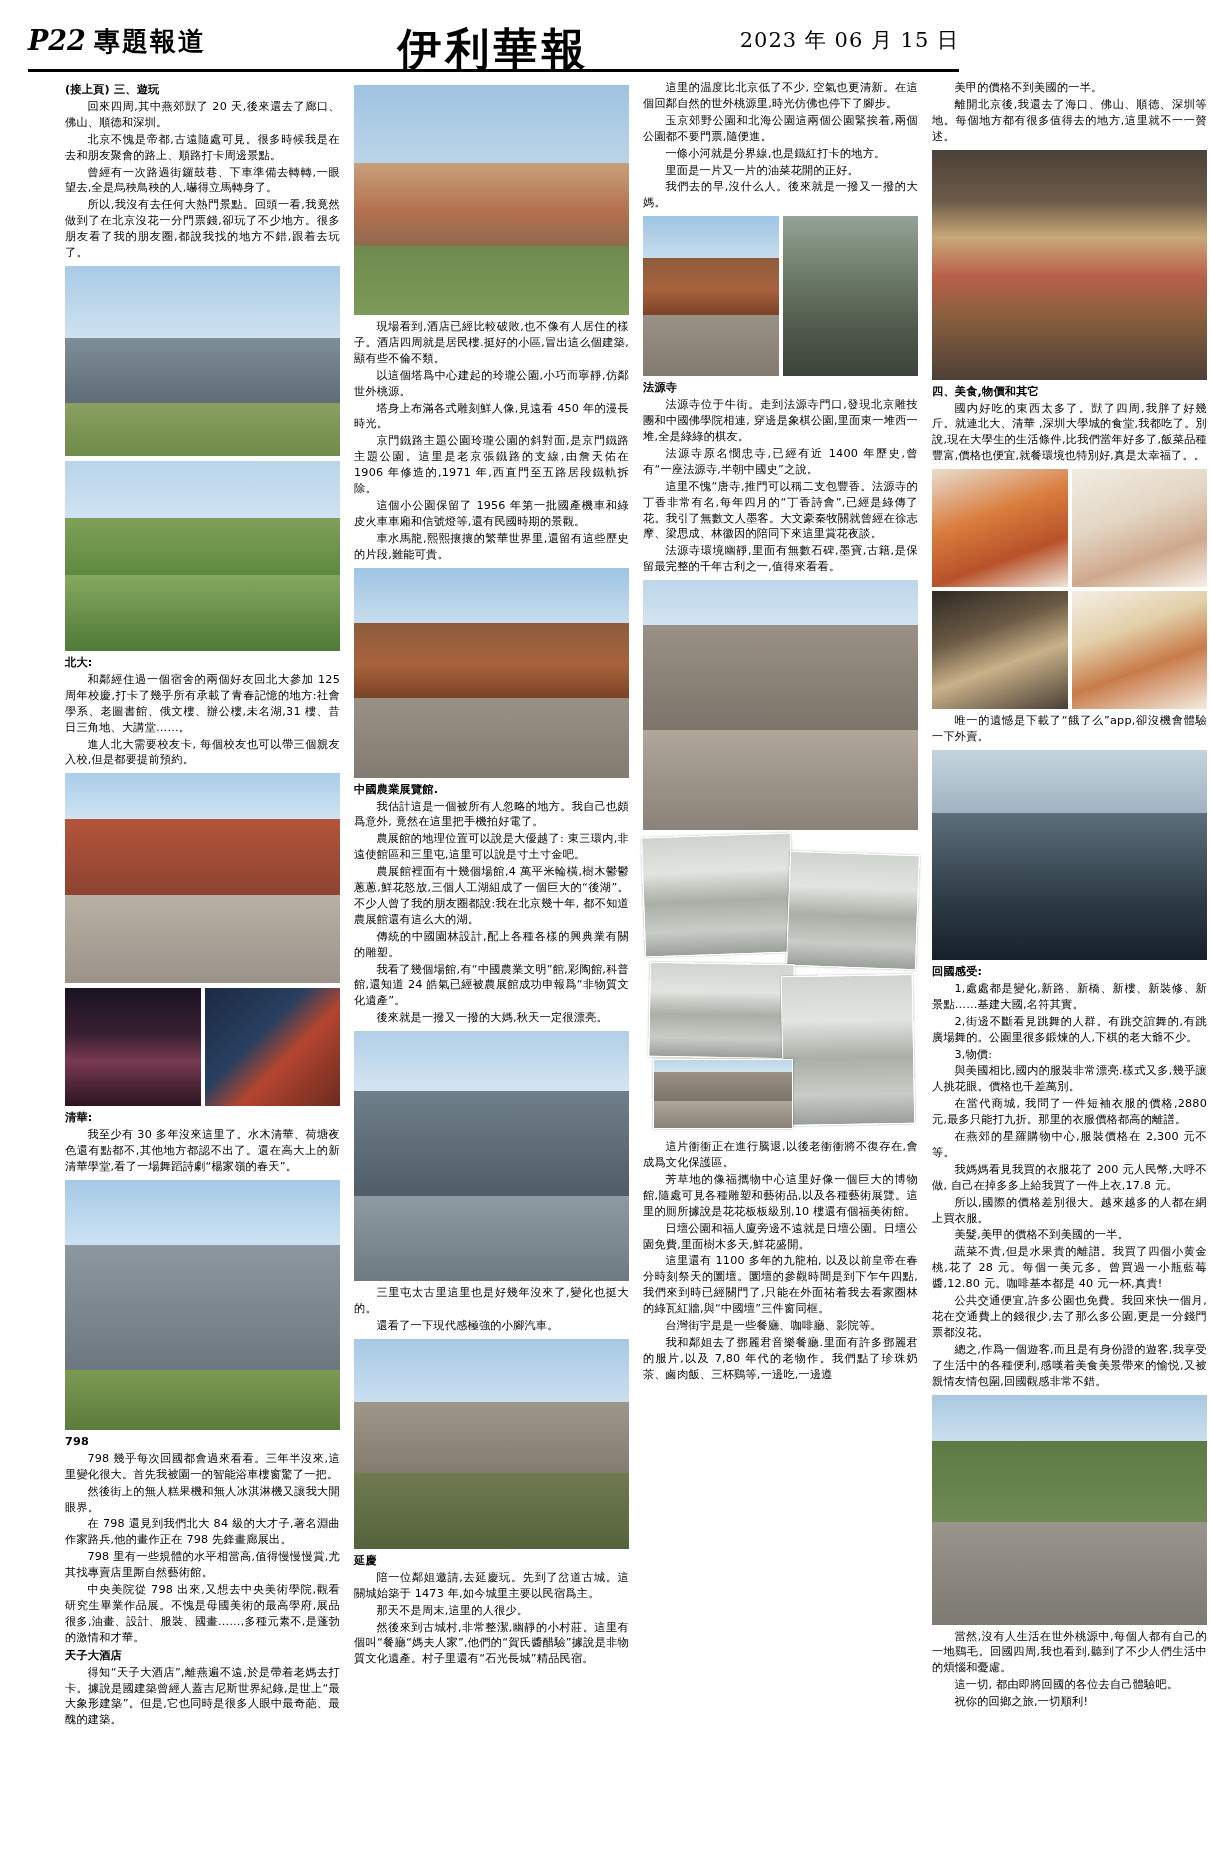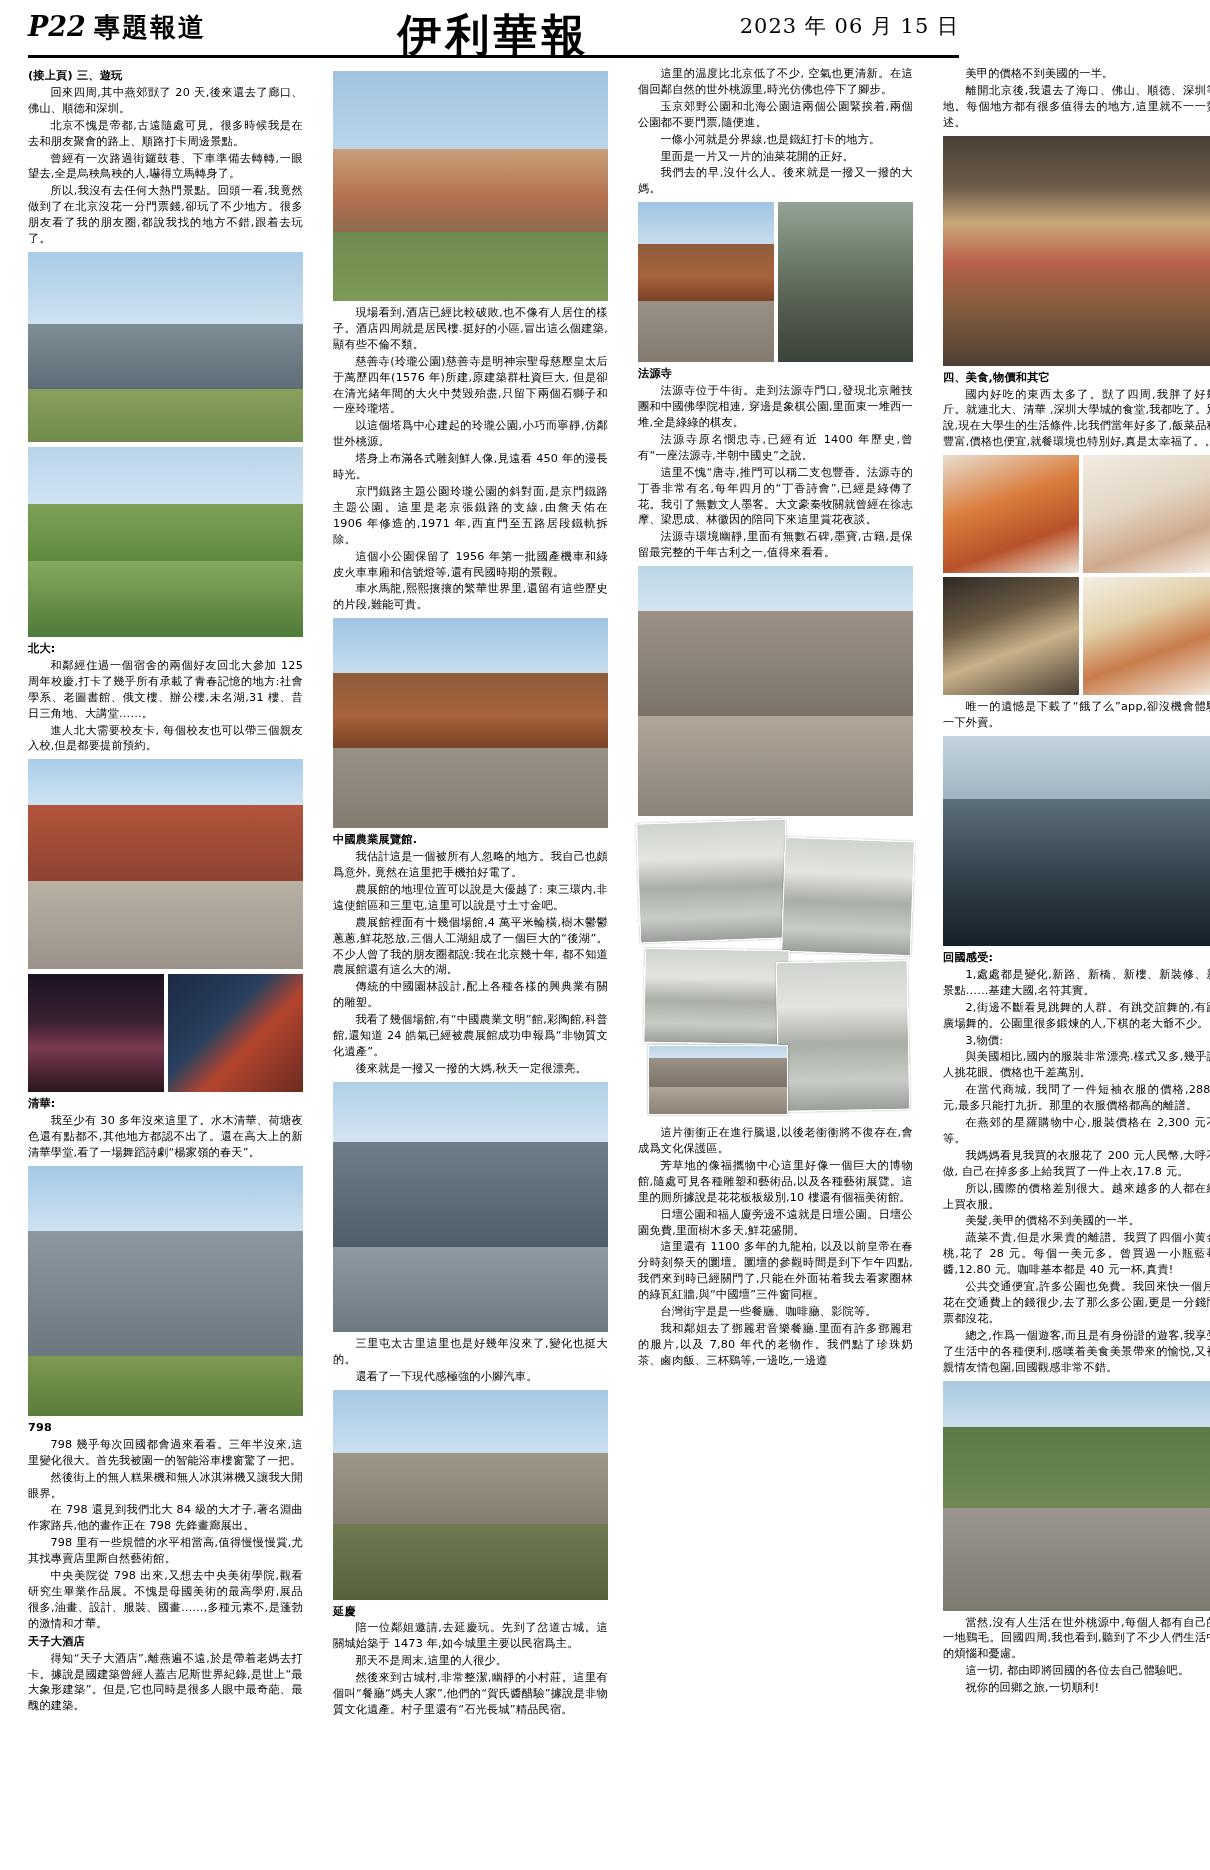--- a/index.html
+++ b/index.html
@@ -8,21 +8,21 @@
     width: 1210px;
     height: 1870px;
     background: #ffffff;
     font-family: "DejaVu Sans", "Liberation Sans", sans-serif;
     color: #000;
   }
   .page {
     position: relative;
     width: 987px;
     height: 1870px;
-    padding: 8px 28px 14px 28px;
+    padding: 22px 28px 14px 28px;
   }
 
   
   .masthead {
     position: relative;
     height: 50px;
     border-bottom: 3px solid #000;
     margin-bottom: 4px;
   }
   .masthead-left {
@@ -57,22 +57,23 @@
     position: absolute;
     right: 0; top: 4px;
     font-size: 21px;
     font-family: "DejaVu Serif", "Liberation Serif", serif;
     letter-spacing: 1px;
   }
 
   
   .cols {
     display: flex;
-    gap: 30px;
+    gap: 14px;
     margin-top: 8px;
+    margin-left: 37px;
   }
   .col {
     width: 275px;
     flex: 0 0 275px;
   }
   p, .hdr, .cap {
     font-size: 11.2px;
     line-height: 1.42;
     text-align: justify;
     margin: 0 0 1px 0;
@@ -245,21 +246,20 @@
       <p class="indent">中央美院從 798 出來,又想去中央美術學院,觀看研究生畢業作品展。不愧是母國美術的最高學府,展品很多,油畫、設計、服裝、國畫……,多種元素不,是蓬勃的激情和才華。</p>
 
       <p class="sub">天子大酒店</p>
       <p class="indent">得知“天子大酒店”,離燕遍不遠,於是帶着老媽去打卡。據說是國建築曾經人蓋吉尼斯世界紀錄,是世上“最大象形建築”。但是,它也同時是很多人眼中最奇葩、最醜的建築。</p>
     </div>
 
     <div class="col">
       <div class="photo tall-5 p-bldgcolor"></div>
 
       <p class="indent">現場看到,酒店已經比較破敗,也不像有人居住的樣子。酒店四周就是居民樓.挺好的小區,冒出這么個建築,顯有些不倫不類。</p>
-      <p class="indent">慈善寺(玲瓏公園)慈善寺是明神宗聖母慈壓皇太后于萬歷四年(1576 年)所建,原建築群杜資巨大, 但是卻在清光緒年間的大火中焚毀殆盡,只留下兩個石獅子和一座玲瓏塔。</p>
       <p class="indent">以這個塔爲中心建起的玲瓏公園,小巧而寧靜,仿鄰世外桃源。</p>
       <p class="indent">塔身上布滿各式雕刻鮮人像,見遠看 450 年的漫長時光。</p>
       <p class="indent">京門鐵路主題公園玲瓏公園的斜對面,是京門鐵路主題公園。這里是老京張鐵路的支線,由詹天佑在 1906 年修造的,1971 年,西直門至五路居段鐵軌拆除。</p>
       <p class="indent">這個小公園保留了 1956 年第一批國產機車和綠皮火車車廂和信號燈等,還有民國時期的景觀。</p>
       <p class="indent">車水馬龍,熙熙攘攘的繁華世界里,還留有這些歷史的片段,難能可貴。</p>
 
       <div class="photo tall-4 p-temple"></div>
 
       <p class="sub">中國農業展覽館.</p>
       <p class="indent">我估計這是一個被所有人忽略的地方。我自己也頗爲意外, 竟然在這里把手機拍好電了。</p>

